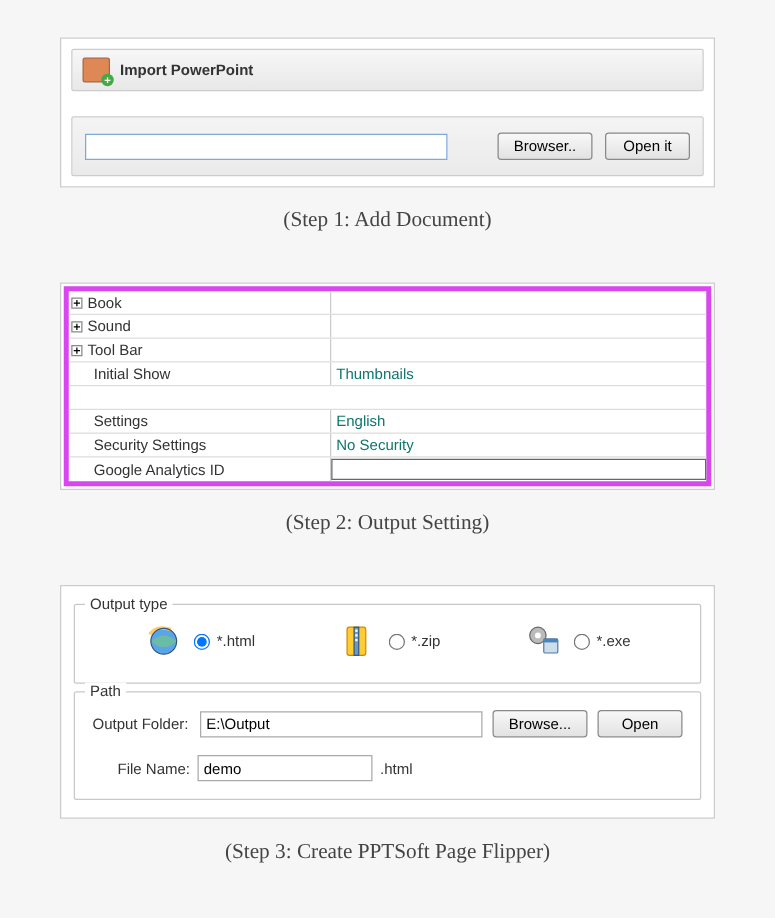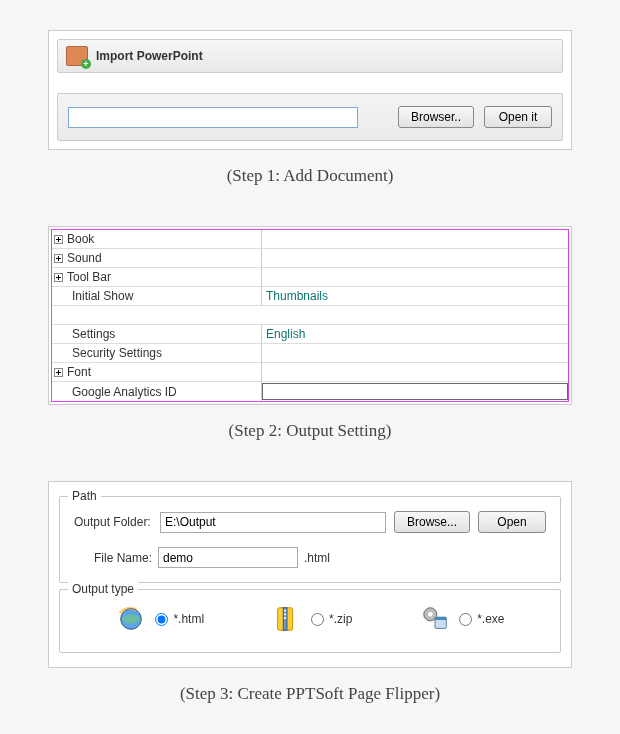--- a/index.html
+++ b/index.html
@@ -72,21 +72,21 @@
     height: 22px;
     padding: 0 12px;
     font-family: inherit;
     font-size: 12px;
     cursor: pointer;
     min-width: 68px;
     text-align: center;
   }
   
   .grid {
-    border: 1px solid #d946ef;
+    border: 4px solid #d946ef;
     font-size: 12px;
   }
   .grow { display:flex; border-bottom:1px solid #ddd; height:19px; line-height:18px; }
   .grow:last-child { border-bottom:none; }
   .gkey { width:210px; border-right:1px solid #ccc; padding-left:2px; display:flex; align-items:center; }
   .gval { flex:1; padding-left:4px; color:#0f766e; }
   .gval.empty { color:#000; }
   .exp {
     display:inline-block; width:9px; height:9px;
     border:1px solid #888; margin-right:4px;
@@ -178,53 +178,33 @@
       <div class="grow">
         <div class="gkey indent">
           <span>Settings</span>
         </div>
         <div class="gval">English</div>
       </div>
       <div class="grow">
         <div class="gkey indent">
           <span>Security Settings</span>
         </div>
-      </div>
-      <div class="grow">
-        <div class="gkey">
-          <span class="exp"></span>
-          <span>Font</span>
-        </div>
-        <div class="gval empty"></div>
+        <div class="gval">No Security</div>
       </div>
       <div class="grow">
         <div class="gkey indent">
           <span>Google Analytics ID</span>
         </div>
         <div class="gval-edit"><input type="text" style=""></div>
       </div>
     </div>
 </div>
 <div class="step-caption">(Step 2: Output Setting)</div>
 
 <div class="panel">
-  <div class="fieldset">
-    <span class="legend">Path</span>
-    <div class="pathrow">
-      <span class="lbl">Output Folder:</span>
-      <input type="text" value="E:\Output" style="">
-      <button class="btn">Browse...</button>
-      <button class="btn">Open</button>
-    </div>
-    <div class="filerow">
-      <span class="lbl">File Name:</span>
-      <input type="text" value="demo" style="">
-      <span>.html</span>
-    </div>
-  </div>
   <div class="fieldset">
     <span class="legend">Output type</span>
     <div class="otypes">
       <div class="ot">
         <svg class="ic" viewBox="0 0 32 32">
             <circle cx="16" cy="16" r="11" fill="#5aa5e8" stroke="#2a6" stroke-width="0"></circle>
             <path d="M5 16 Q16 6 27 16 Q16 26 5 16" fill="#7c7" opacity=".6"></path>
             <path d="M4 10 Q 10 2 22 6" stroke="#fc6" stroke-width="3" fill="none"></path>
             <circle cx="16" cy="16" r="11" fill="none" stroke="#357" stroke-width="1"></circle>
           </svg>
@@ -253,14 +233,28 @@
             <rect x="16" y="14" width="12" height="12" rx="1" fill="#cde" stroke="#579" stroke-width="1"></rect>
             <rect x="16" y="14" width="12" height="3" fill="#48b"></rect>
           </svg>
         <label class="radio">
             <input type="radio" name="ot" style="">
             <span>*.exe</span>
           </label>
       </div>
     </div>
   </div>
+  <div class="fieldset">
+    <span class="legend">Path</span>
+    <div class="pathrow">
+      <span class="lbl">Output Folder:</span>
+      <input type="text" value="E:\Output" style="">
+      <button class="btn">Browse...</button>
+      <button class="btn">Open</button>
+    </div>
+    <div class="filerow">
+      <span class="lbl">File Name:</span>
+      <input type="text" value="demo" style="">
+      <span>.html</span>
+    </div>
+  </div>
 </div>
 <div class="step-caption" style="margin-bottom:6px">(Step 3: Create PPTSoft Page Flipper)</div>
 
 </body></html>

